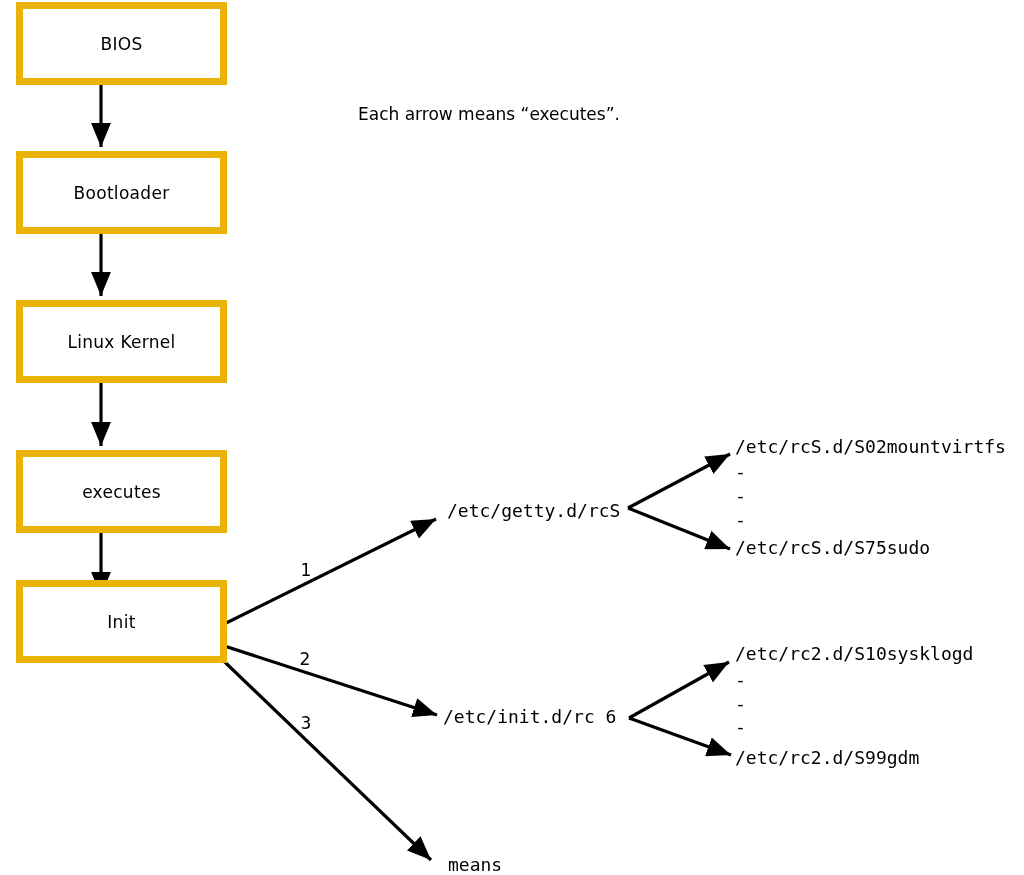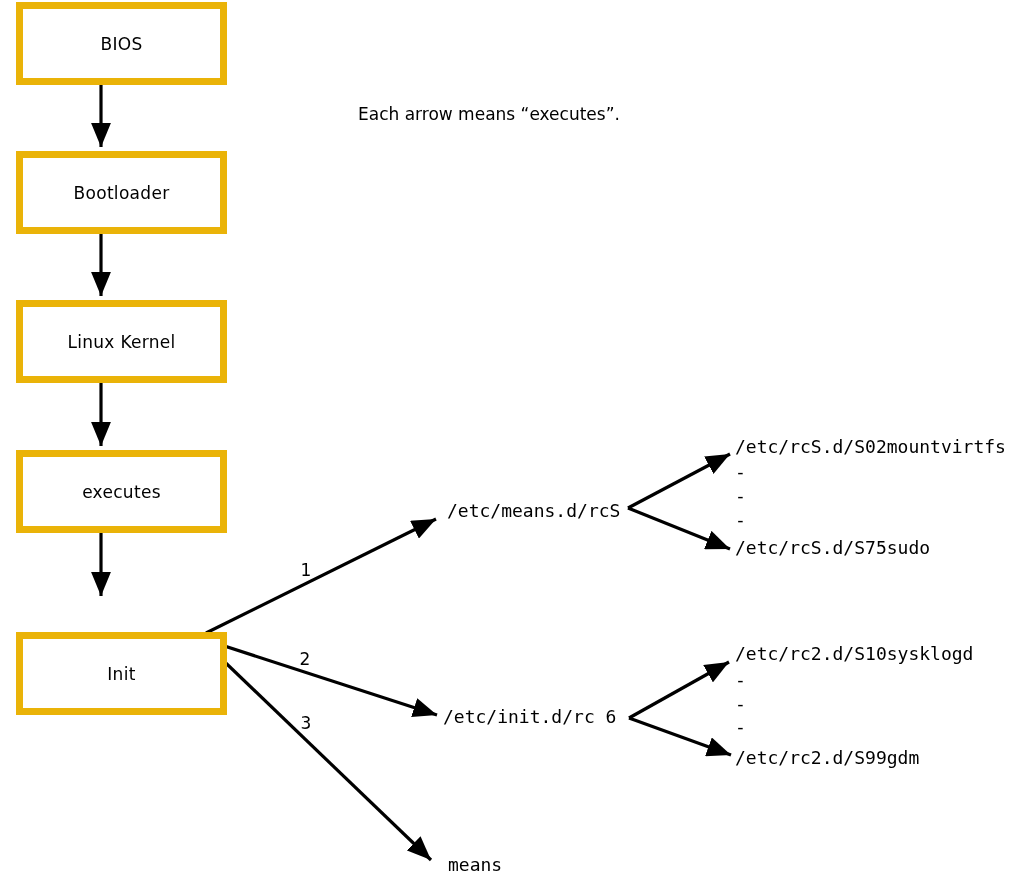--- a/index.html
+++ b/index.html
@@ -95,31 +95,31 @@
   </div>
   <div class="box" style="top:151px">
     <span>Bootloader</span>
   </div>
   <div class="box" style="top:300px">
     <span>Linux Kernel</span>
   </div>
   <div class="box" style="top:450px">
     <span>executes</span>
   </div>
-  <div class="box" style="top:632px">
+  <div class="box" style="top:580px">
     <span>Init</span>
   </div>
 
   <div class="note">Each arrow means “executes”.</div>
 
   <div class="num" style="left:306px; top:570px">1</div>
   <div class="num" style="left:305px; top:659px">2</div>
   <div class="num" style="left:306px; top:723px">3</div>
 
-  <div class="mono" style="left:447px; top:510px">/etc/means.d/rcS</div>
+  <div class="mono" style="left:447px; top:510px">/etc/getty.d/rcS</div>
   <div class="mono" style="left:443px; top:716px">/etc/init.d/rc 6</div>
   <div class="mono" style="left:448px; top:864px">means</div>
 
   <div class="mono" style="left:735px; top:446px">/etc/rcS.d/S02mountvirtfs</div>
   <div class="mono" style="left:735px; top:471px">-</div>
   <div class="mono" style="left:735px; top:495px">-</div>
   <div class="mono" style="left:735px; top:519px">-</div>
   <div class="mono" style="left:735px; top:547px">/etc/rcS.d/S75sudo</div>
 
   <div class="mono" style="left:735px; top:653px">/etc/rc2.d/S10sysklogd</div>

